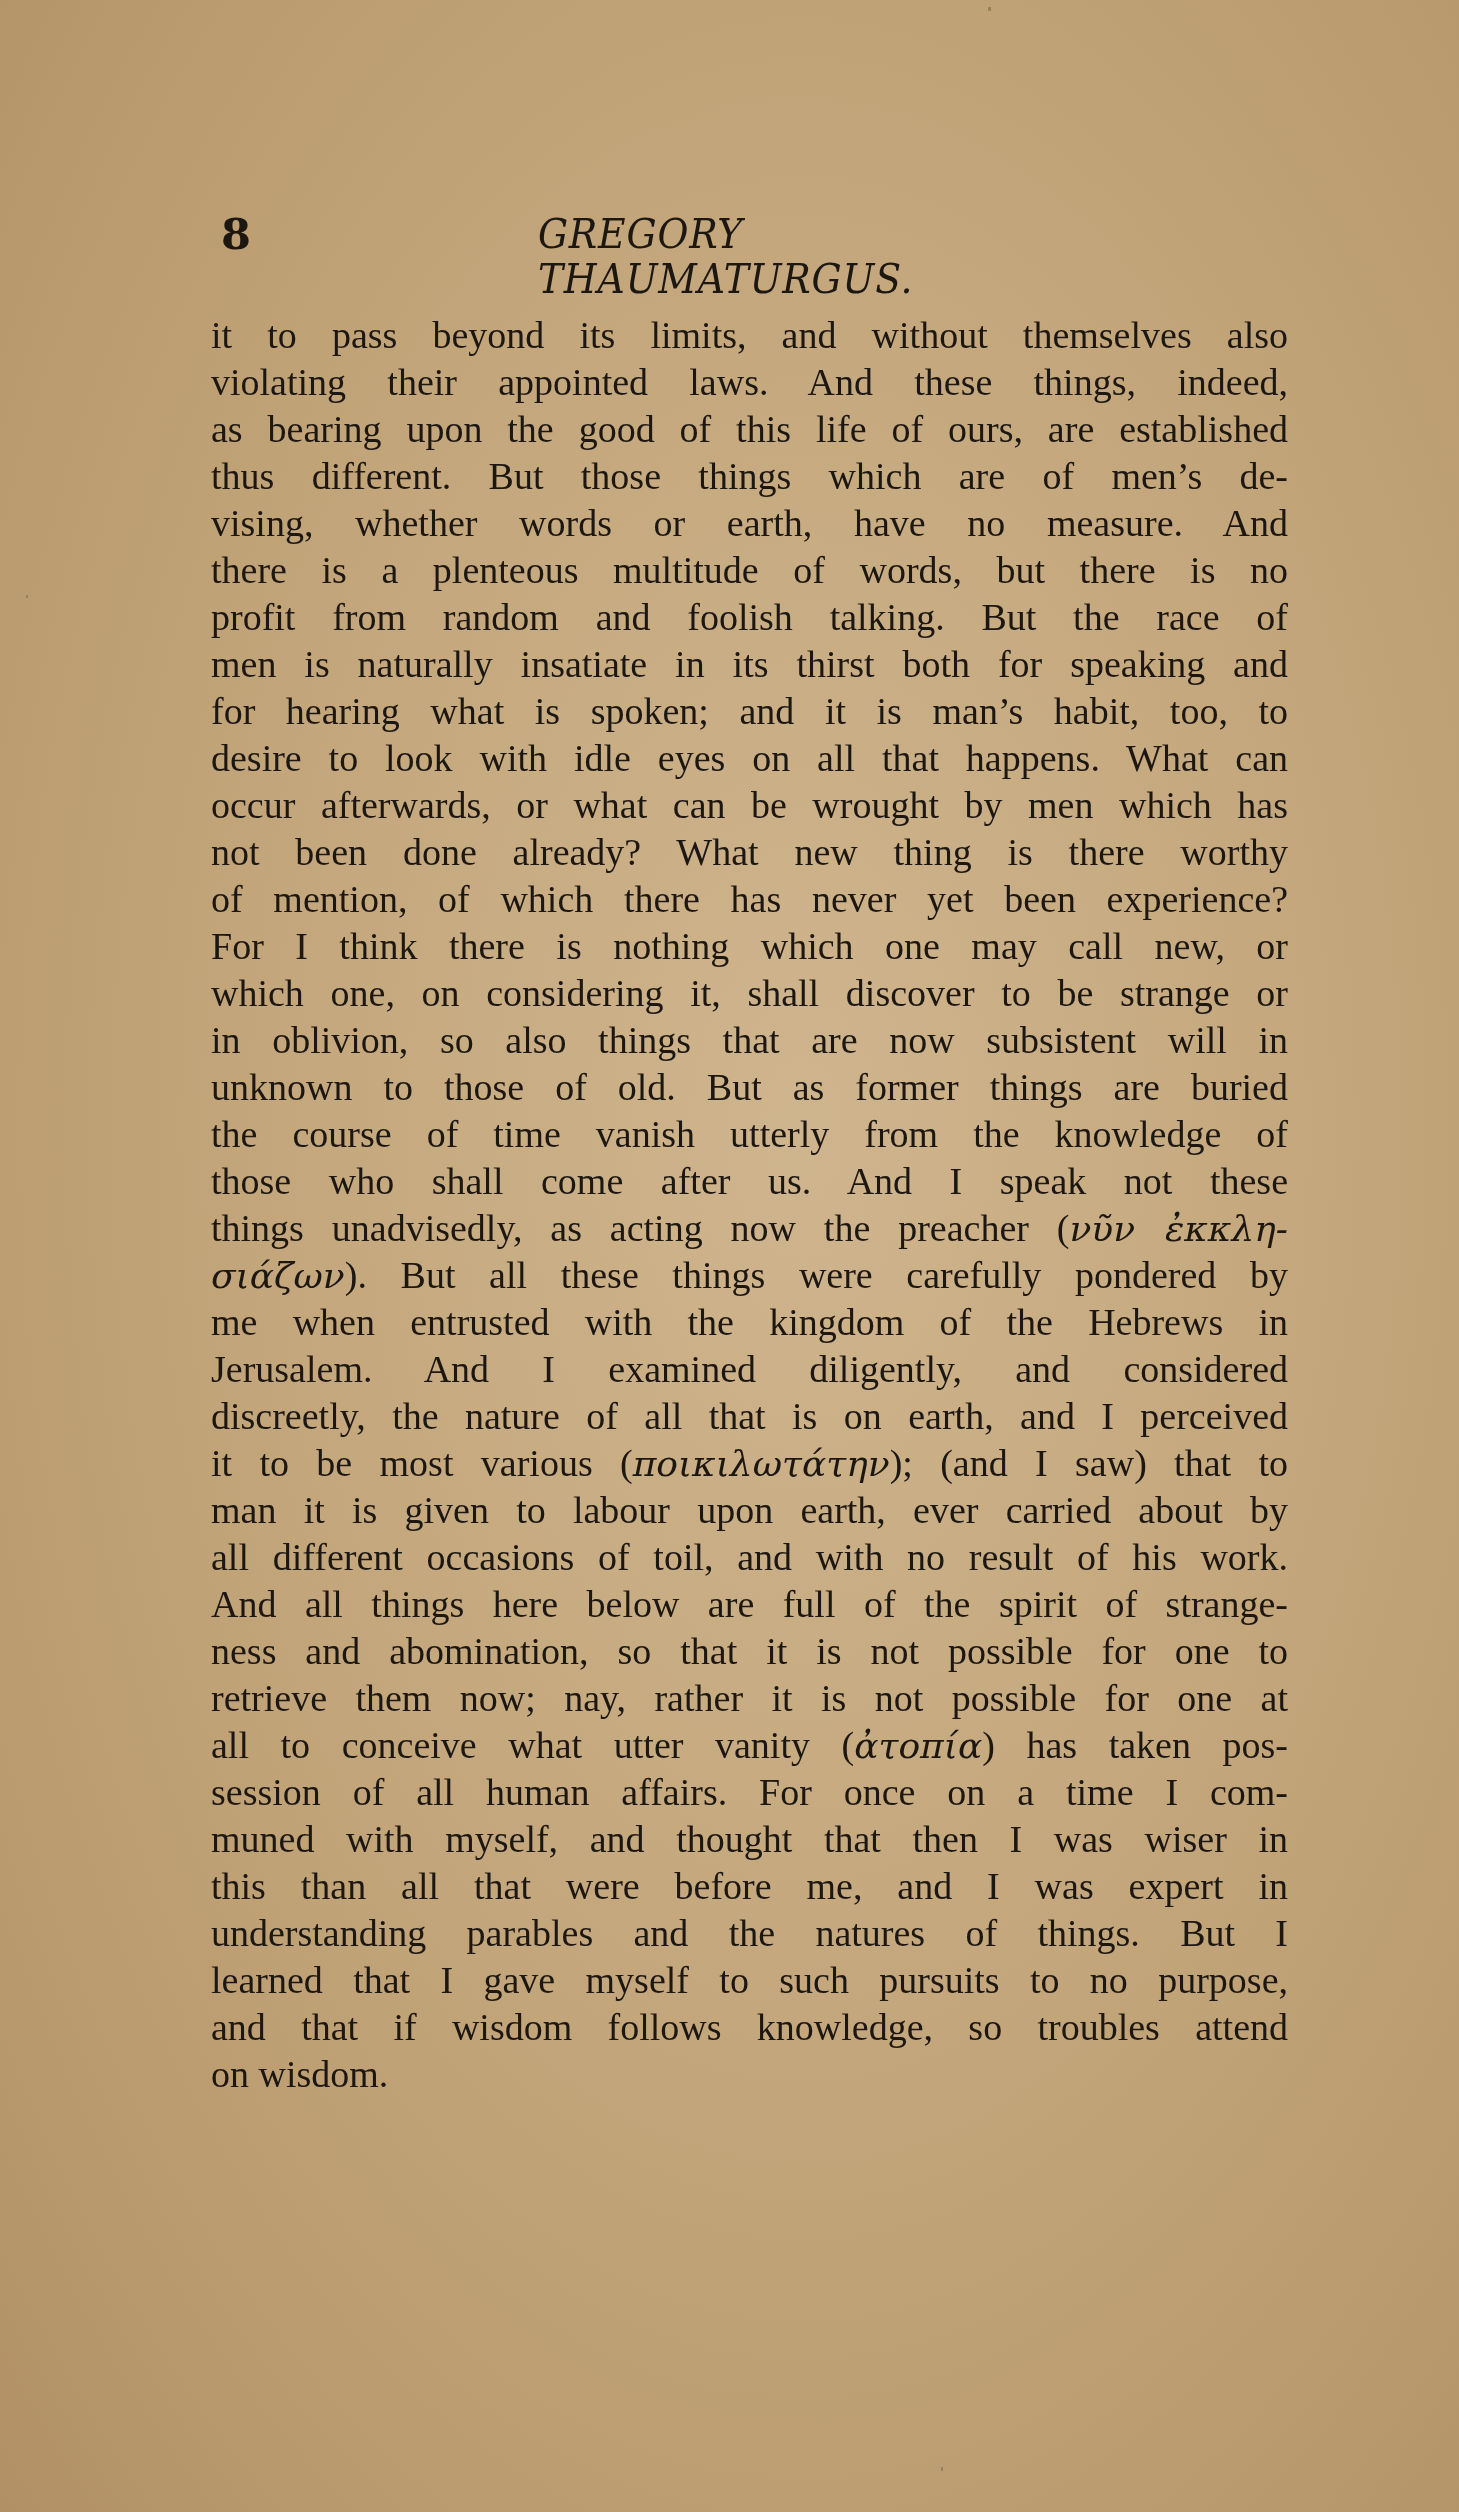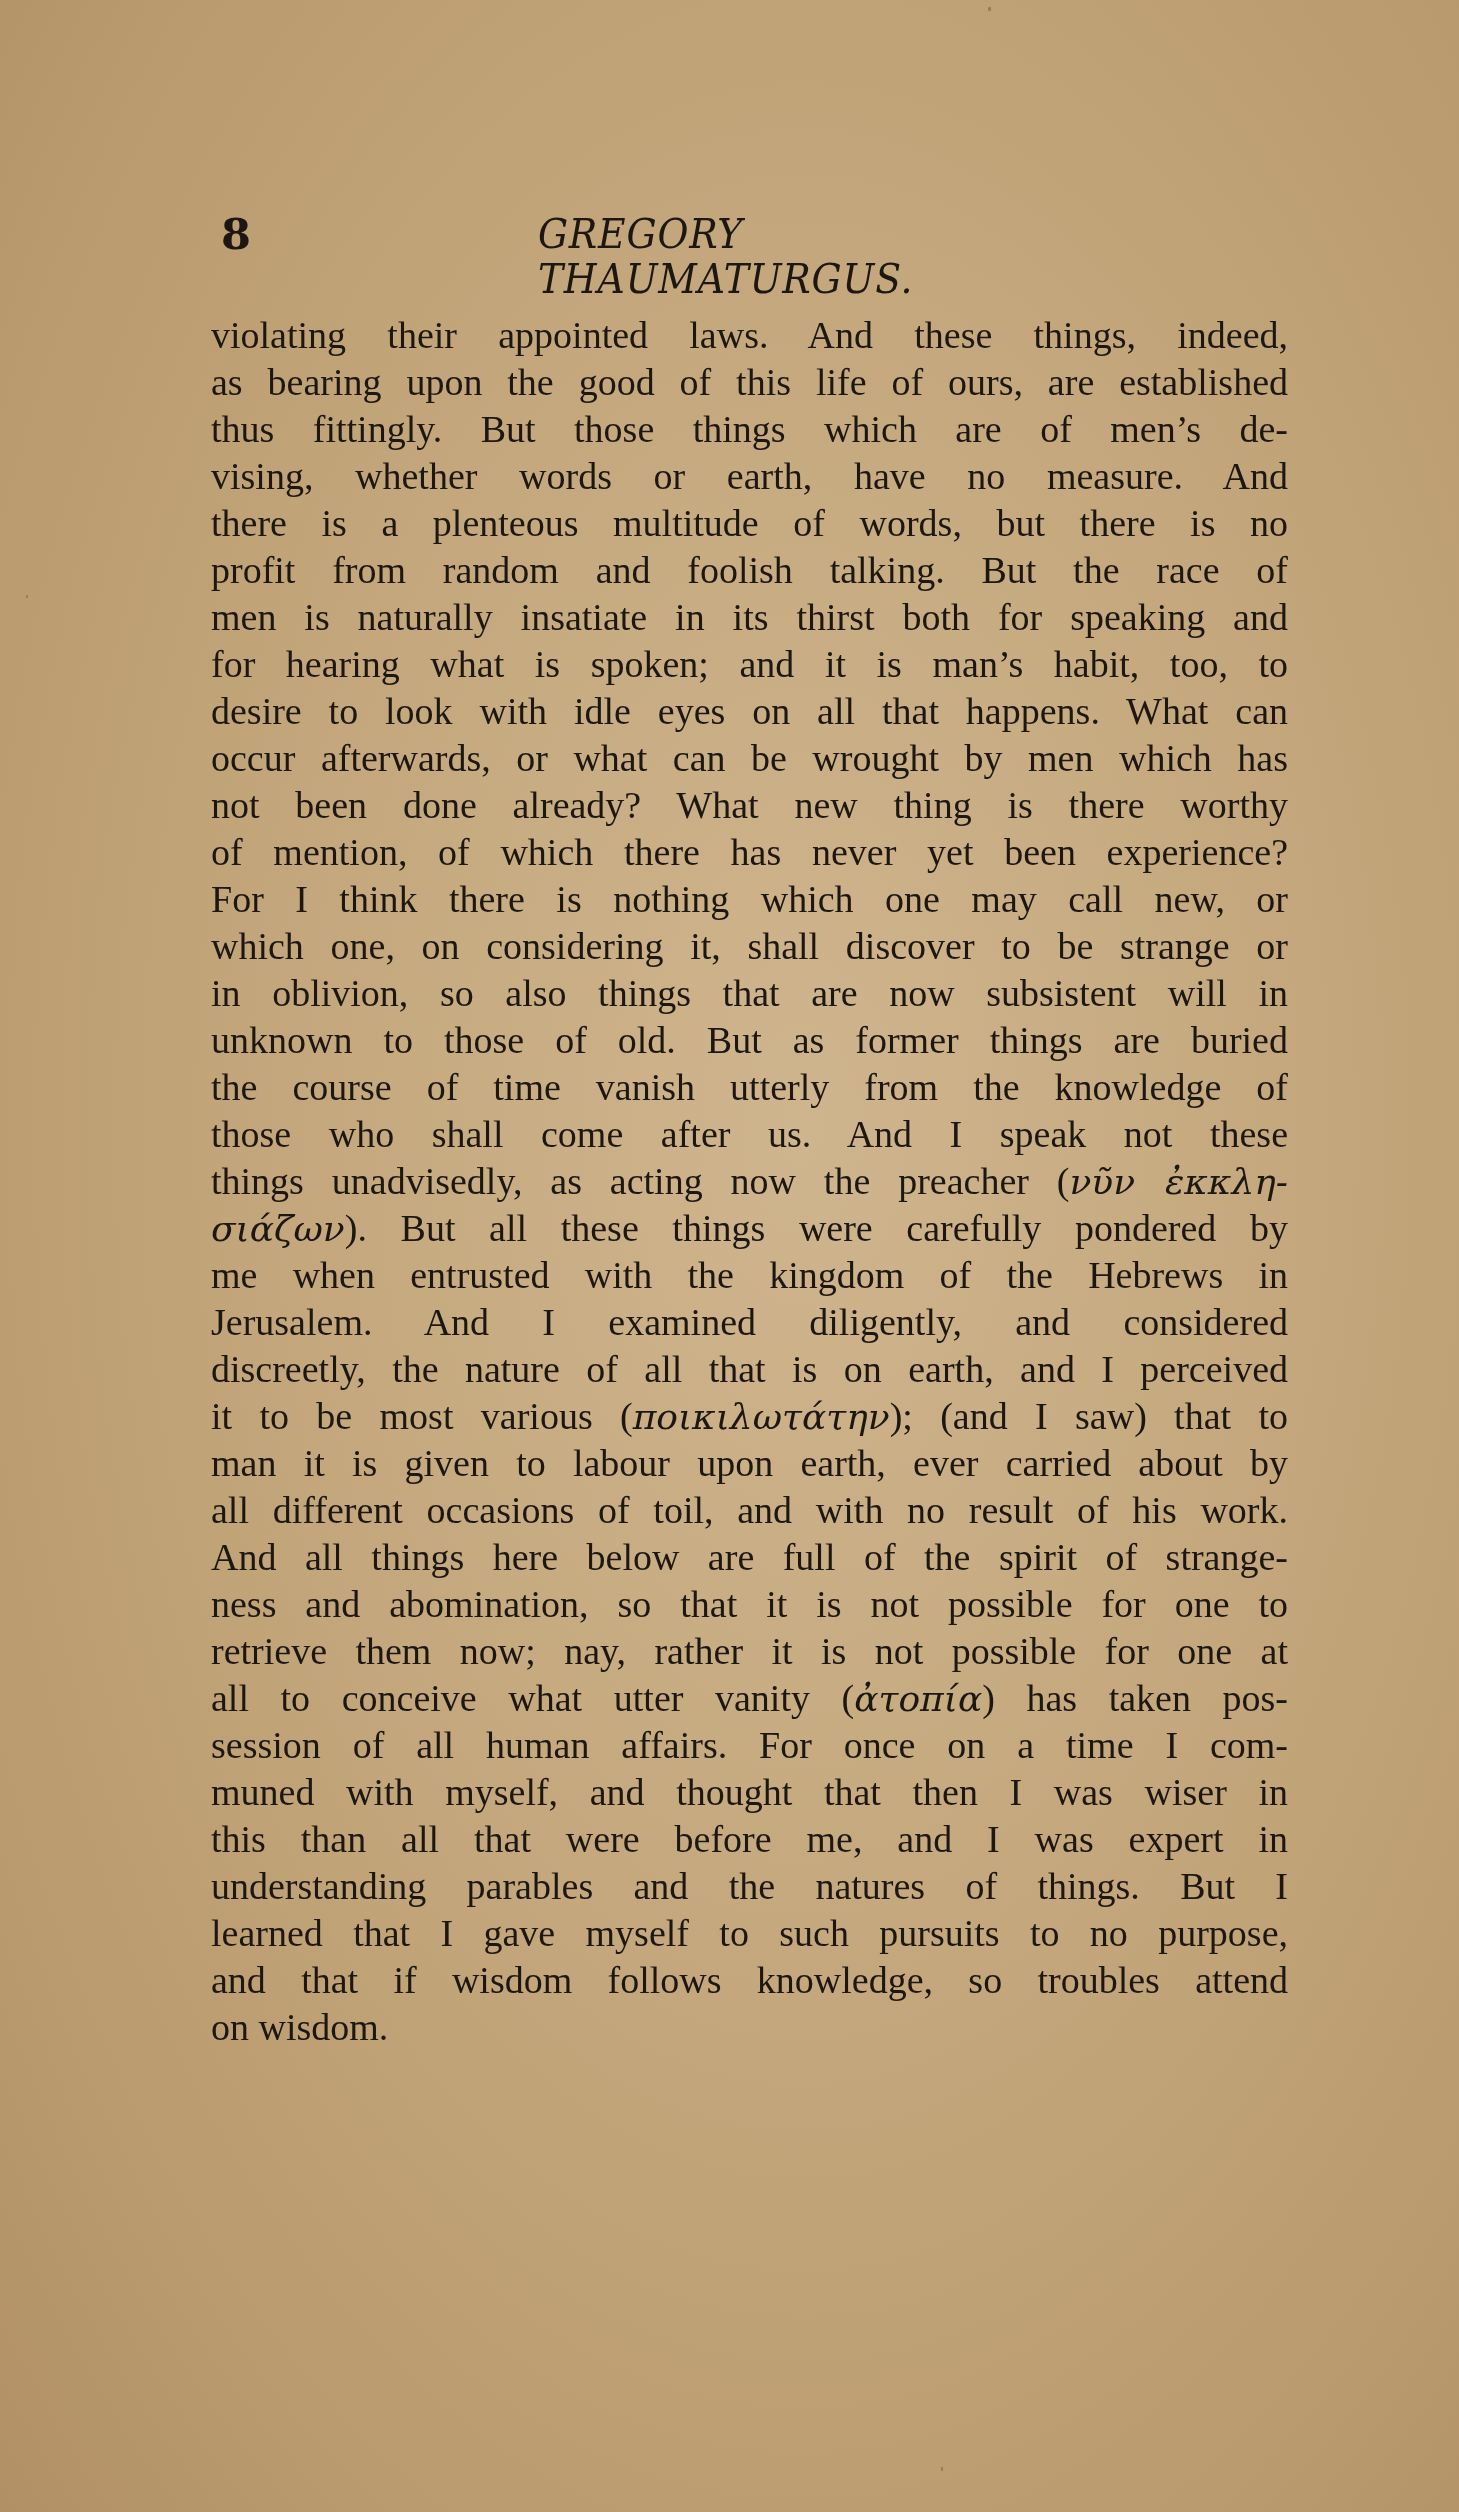--- a/index.html
+++ b/index.html
@@ -39,23 +39,24 @@
 </head>
 <body>
 
 <div>
   <div class="page-number">8</div>
   <div class="running-head">
     <span style="margin-left:89px">GREGORY THAUMATURGUS.</span>
   </div>
 
   <div class="body-text" id="body">
+      <span class="line">it to pass beyond its limits, and without themselves also</span>
       <span class="line">violating their appointed laws. And these things, indeed,</span>
       <span class="line">as bearing upon the good of this life of ours, are established</span>
-      <span class="line">thus fittingly. But those things which are of men’s de-</span>
+      <span class="line">thus different. But those things which are of men’s de-</span>
       <span class="line">vising, whether words or earth, have no measure. And</span>
       <span class="line">there is a plenteous multitude of words, but there is no</span>
       <span class="line">profit from random and foolish talking. But the race of</span>
       <span class="line">men is naturally insatiate in its thirst both for speaking and</span>
       <span class="line">for hearing what is spoken; and it is man’s habit, too, to</span>
       <span class="line">desire to look with idle eyes on all that happens. What can</span>
       <span class="line">occur afterwards, or what can be wrought by men which has</span>
       <span class="line">not been done already? What new thing is there worthy</span>
       <span class="line">of mention, of which there has never yet been experience?</span>
       <span class="line">For I think there is nothing which one may call new, or</span>

